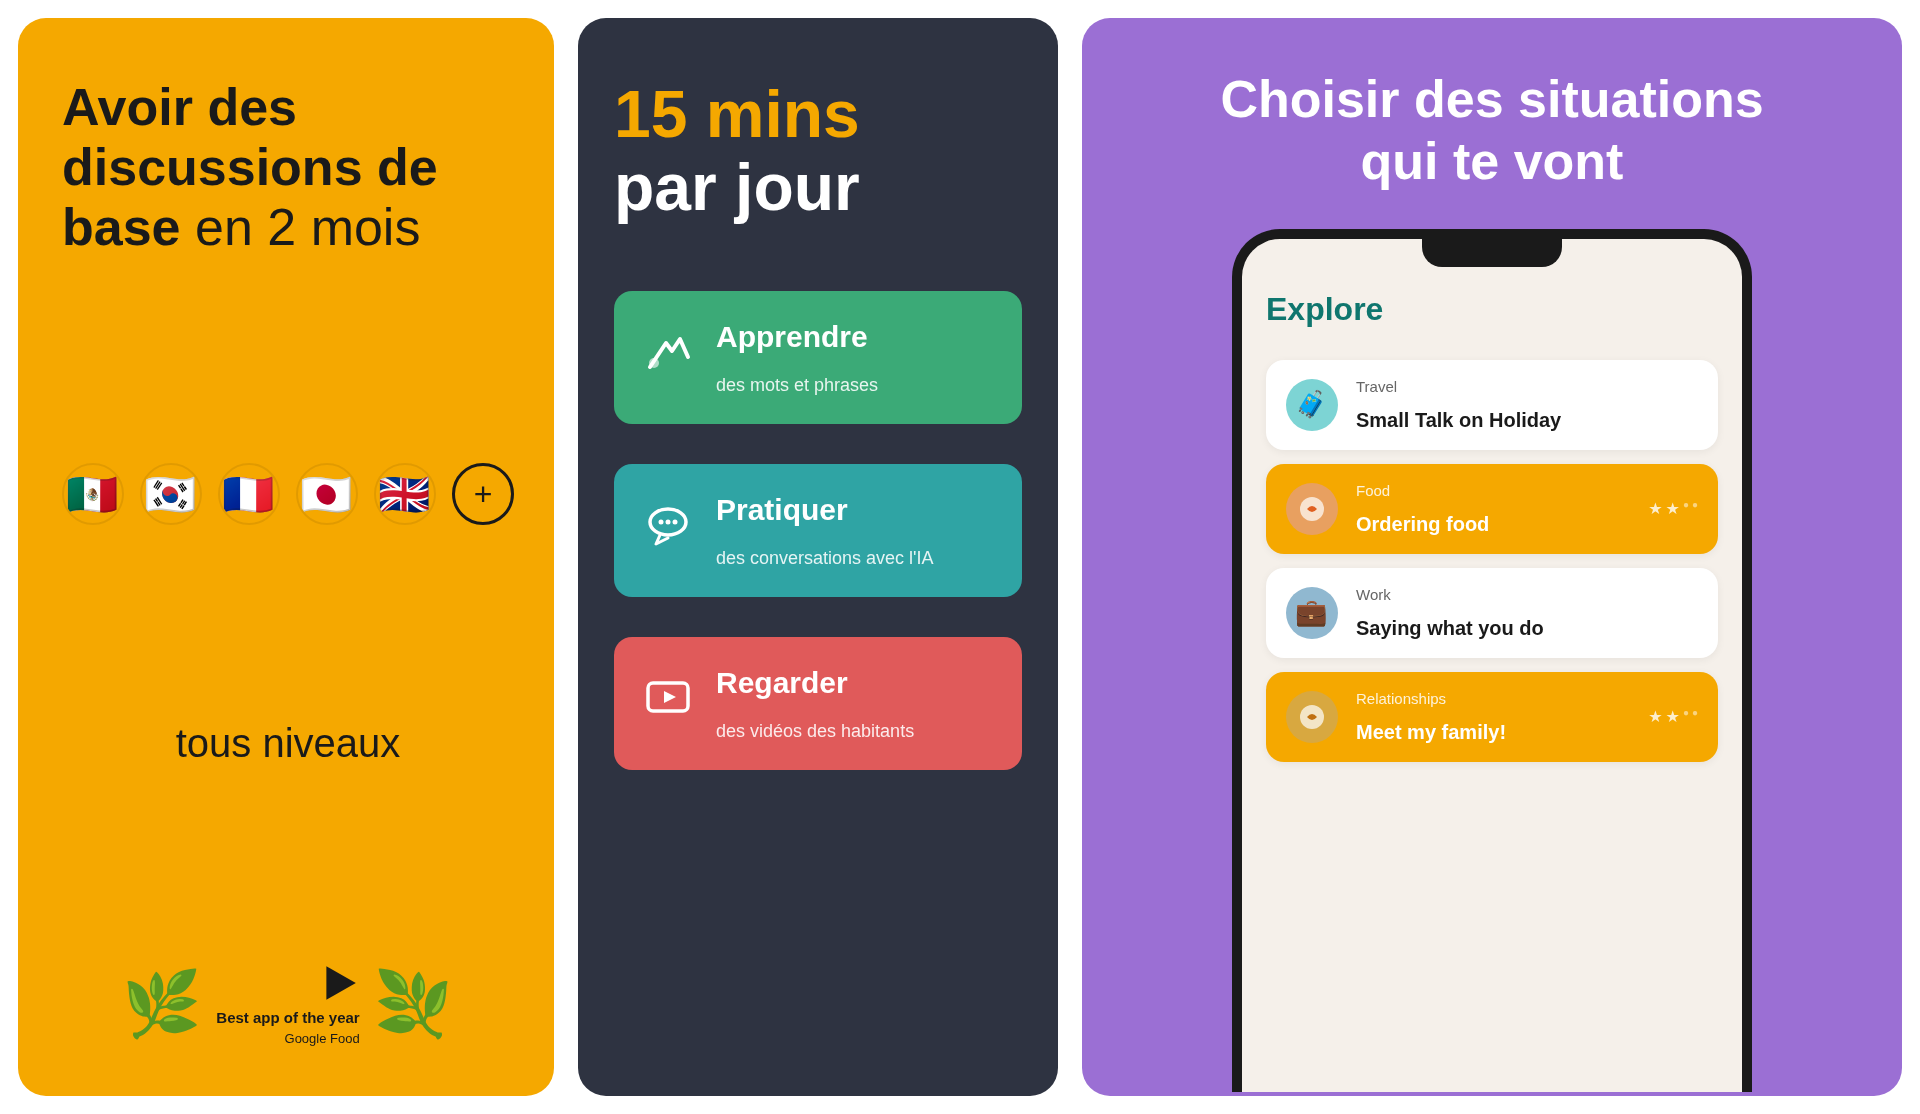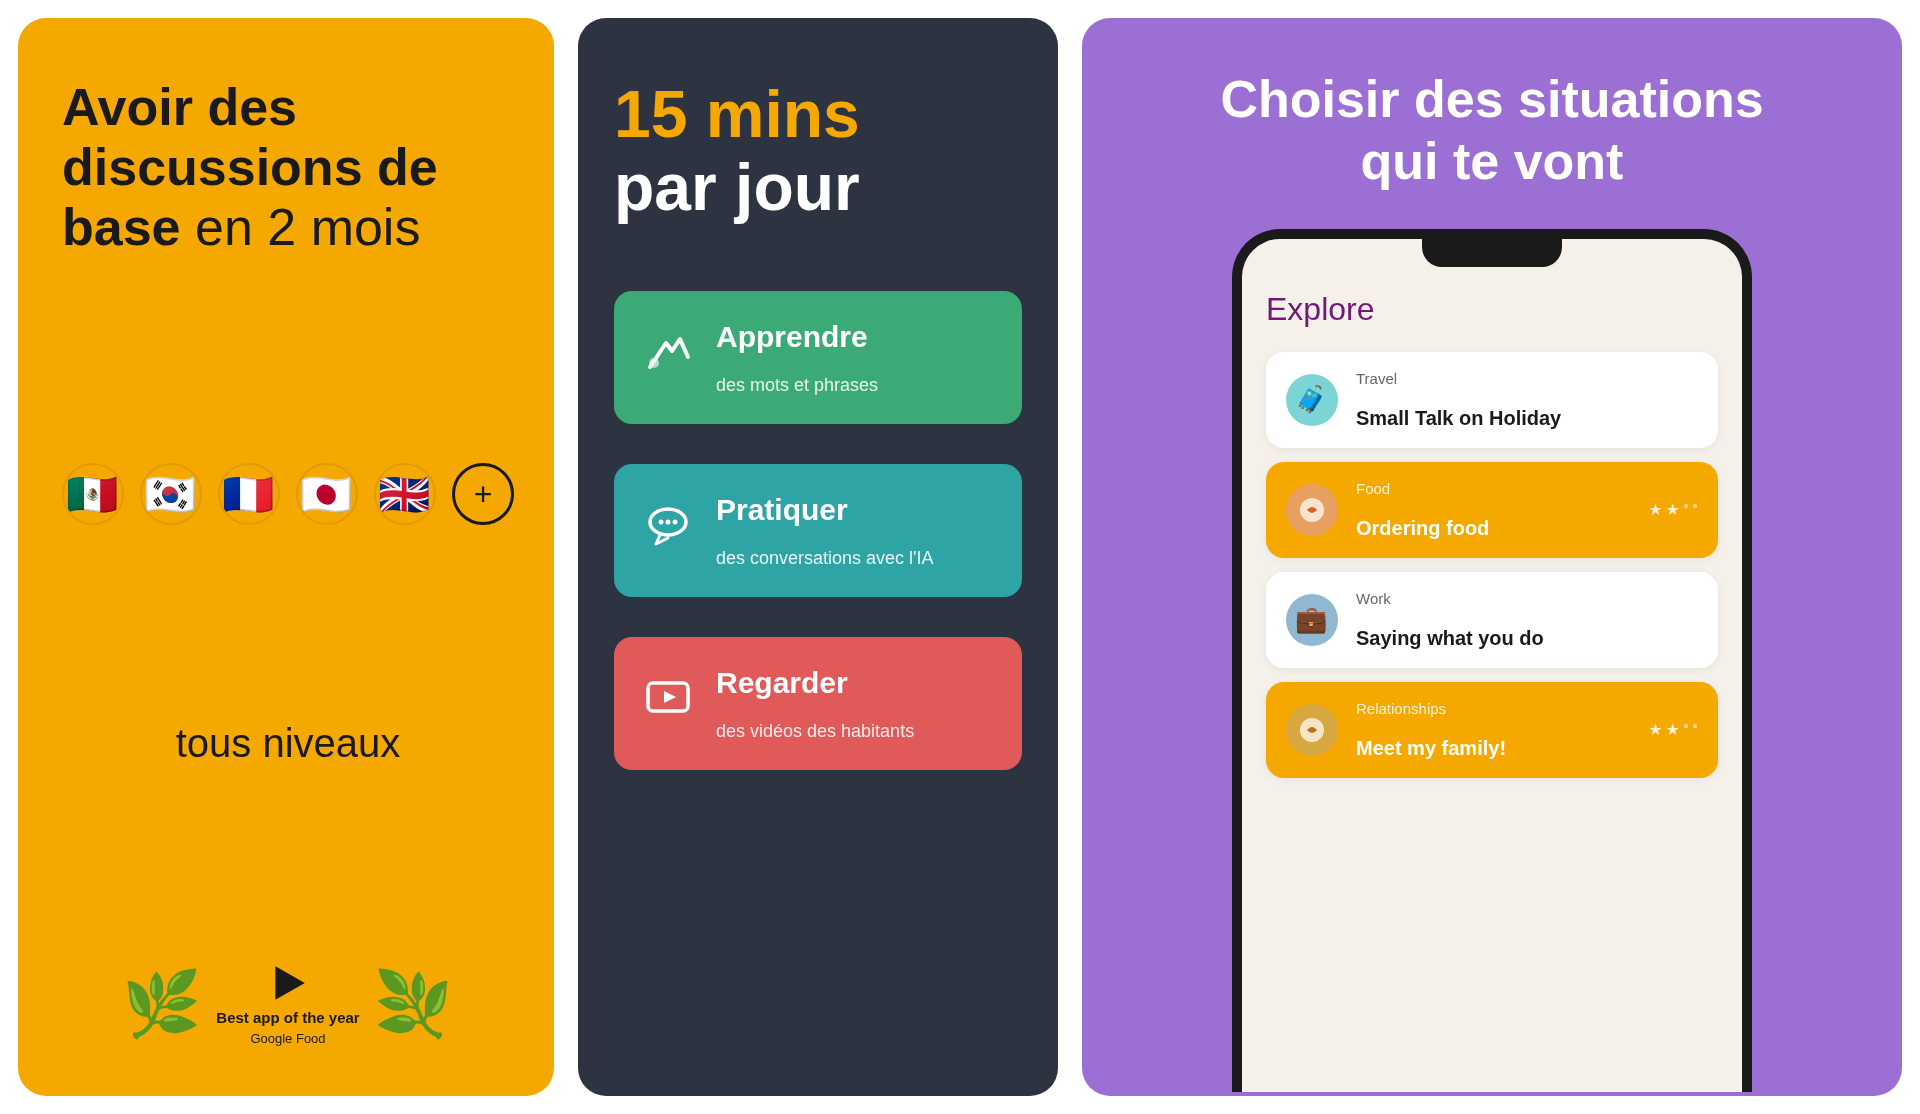--- a/index.html
+++ b/index.html
@@ -82,21 +82,21 @@
     .award-section {
       display: flex;
       flex-direction: row;
       align-items: center;
       gap: 12px;
     }
 
     .award-content {
       display: flex;
       flex-direction: column;
-      align-items: center;
+      align-items: flex-end;
       gap: 4px;
     }
 
     .award-text {
       font-size: 15px;
       font-weight: 700;
       color: #1a1a1a;
       text-align: center;
       line-height: 1.3;
     }
@@ -214,23 +214,23 @@
 
     .phone-content {
       padding: 24px 24px 0 24px;
       display: flex;
       flex-direction: column;
       flex: 1;
     }
 
     .explore-title {
       font-size: 32px;
-      font-weight: 400;
-      color: #701a75;
-      margin-bottom: 24px;
+      font-weight: 700;
+      color: #0f766e;
+      margin-bottom: 32px;
     }
 
     .topic-card {
       background: #fff;
       border-radius: 18px;
       padding: 18px 20px;
       display: flex;
       flex-direction: row;
       align-items: center;
       gap: 18px;
@@ -263,21 +263,21 @@
       color: #666;
       font-weight: 400;
     }
     .topic-card.highlighted .topic-category {
       color: rgba(255,255,255,0.85);
     }
     .topic-name {
       font-size: 20px;
       font-weight: 700;
       color: #1a1a1a;
-      margin-top: 20px;
+      margin-top: 14px;
     }
     .topic-card.highlighted .topic-name {
       color: #fff;
     }
 
     .stars-badge {
       margin-left: auto;
       display: flex;
       gap: 3px;
       color: #fff;

